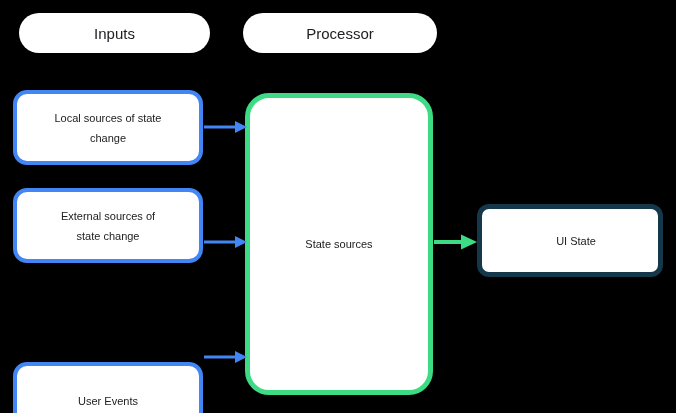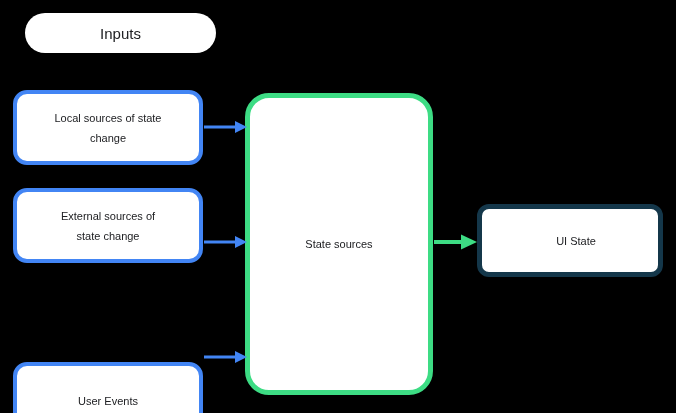--- a/index.html
+++ b/index.html
@@ -19,21 +19,21 @@
     top: 13px;
     height: 40px;
     background: var(--surface, #fff);
     border-radius: 20px;
     display: flex;
     align-items: center;
     justify-content: center;
     font-size: 15px;
     color: var(--text, #202124);
   }
-  .pill-inputs    { left: 25px;  width: 191px; }
+  .pill-inputs    { left: 19px;  width: 191px; }
   .pill-processor { left: 243px; width: 194px; }
   .pill-output    { left: 472px; width: 192px; }
 
   .box {
     position: absolute;
     background: var(--surface, #fff);
     display: flex;
     align-items: center;
     justify-content: center;
     text-align: center;
@@ -85,20 +85,23 @@
   .arrow-head-green { fill: var(--processor-accent, #3DDC84); }
 </style>
 </head>
 <body>
 
 <div class="canvas">
 
   <div class="pill pill-inputs">
     <span>Inputs</span>
   </div>
+  <div class="pill pill-processor">
+    <span>Processor</span>
+  </div>
 
   <div class="box input-box input-box-1">
     <span>Local sources of state
 change</span>
   </div>
   <div class="box input-box input-box-2">
     <span>External sources of
 state change</span>
   </div>
   <div class="box input-box input-box-3">

